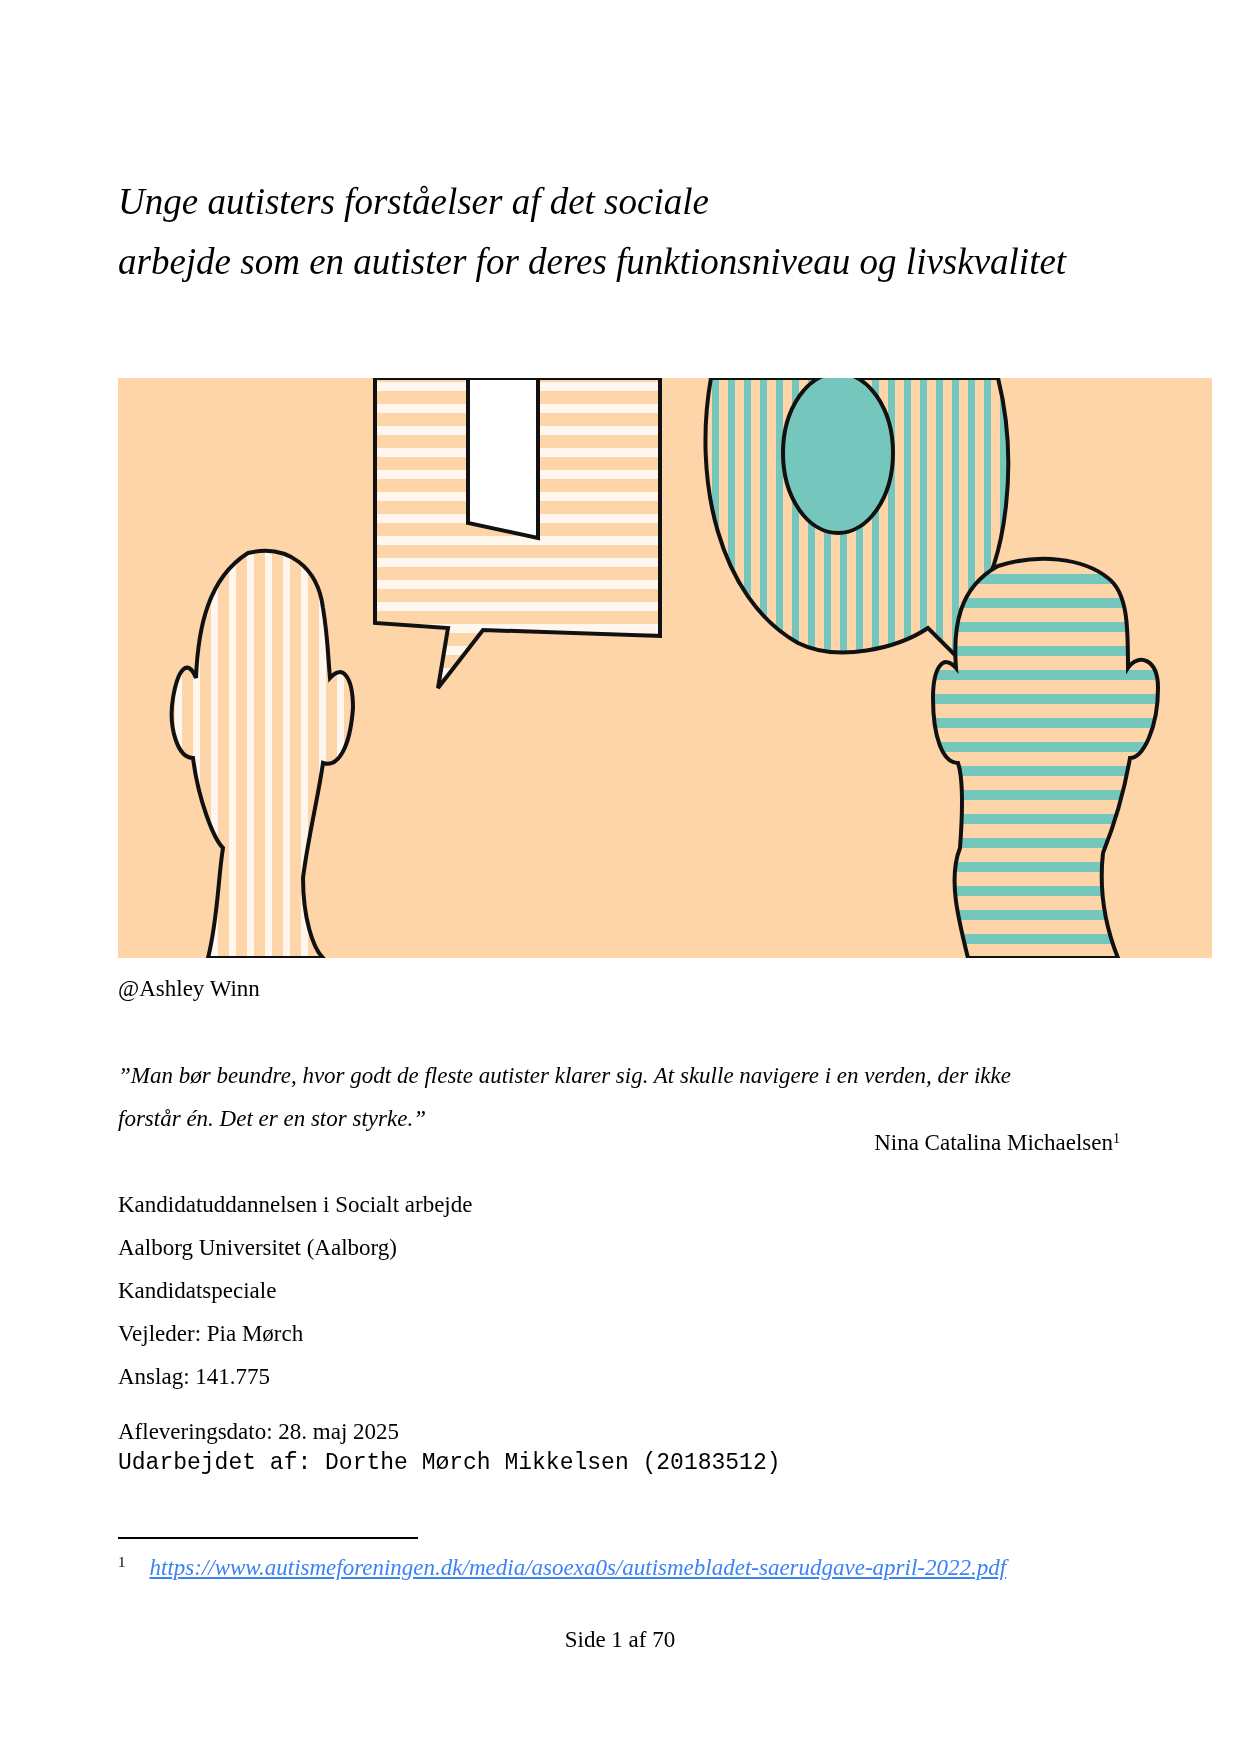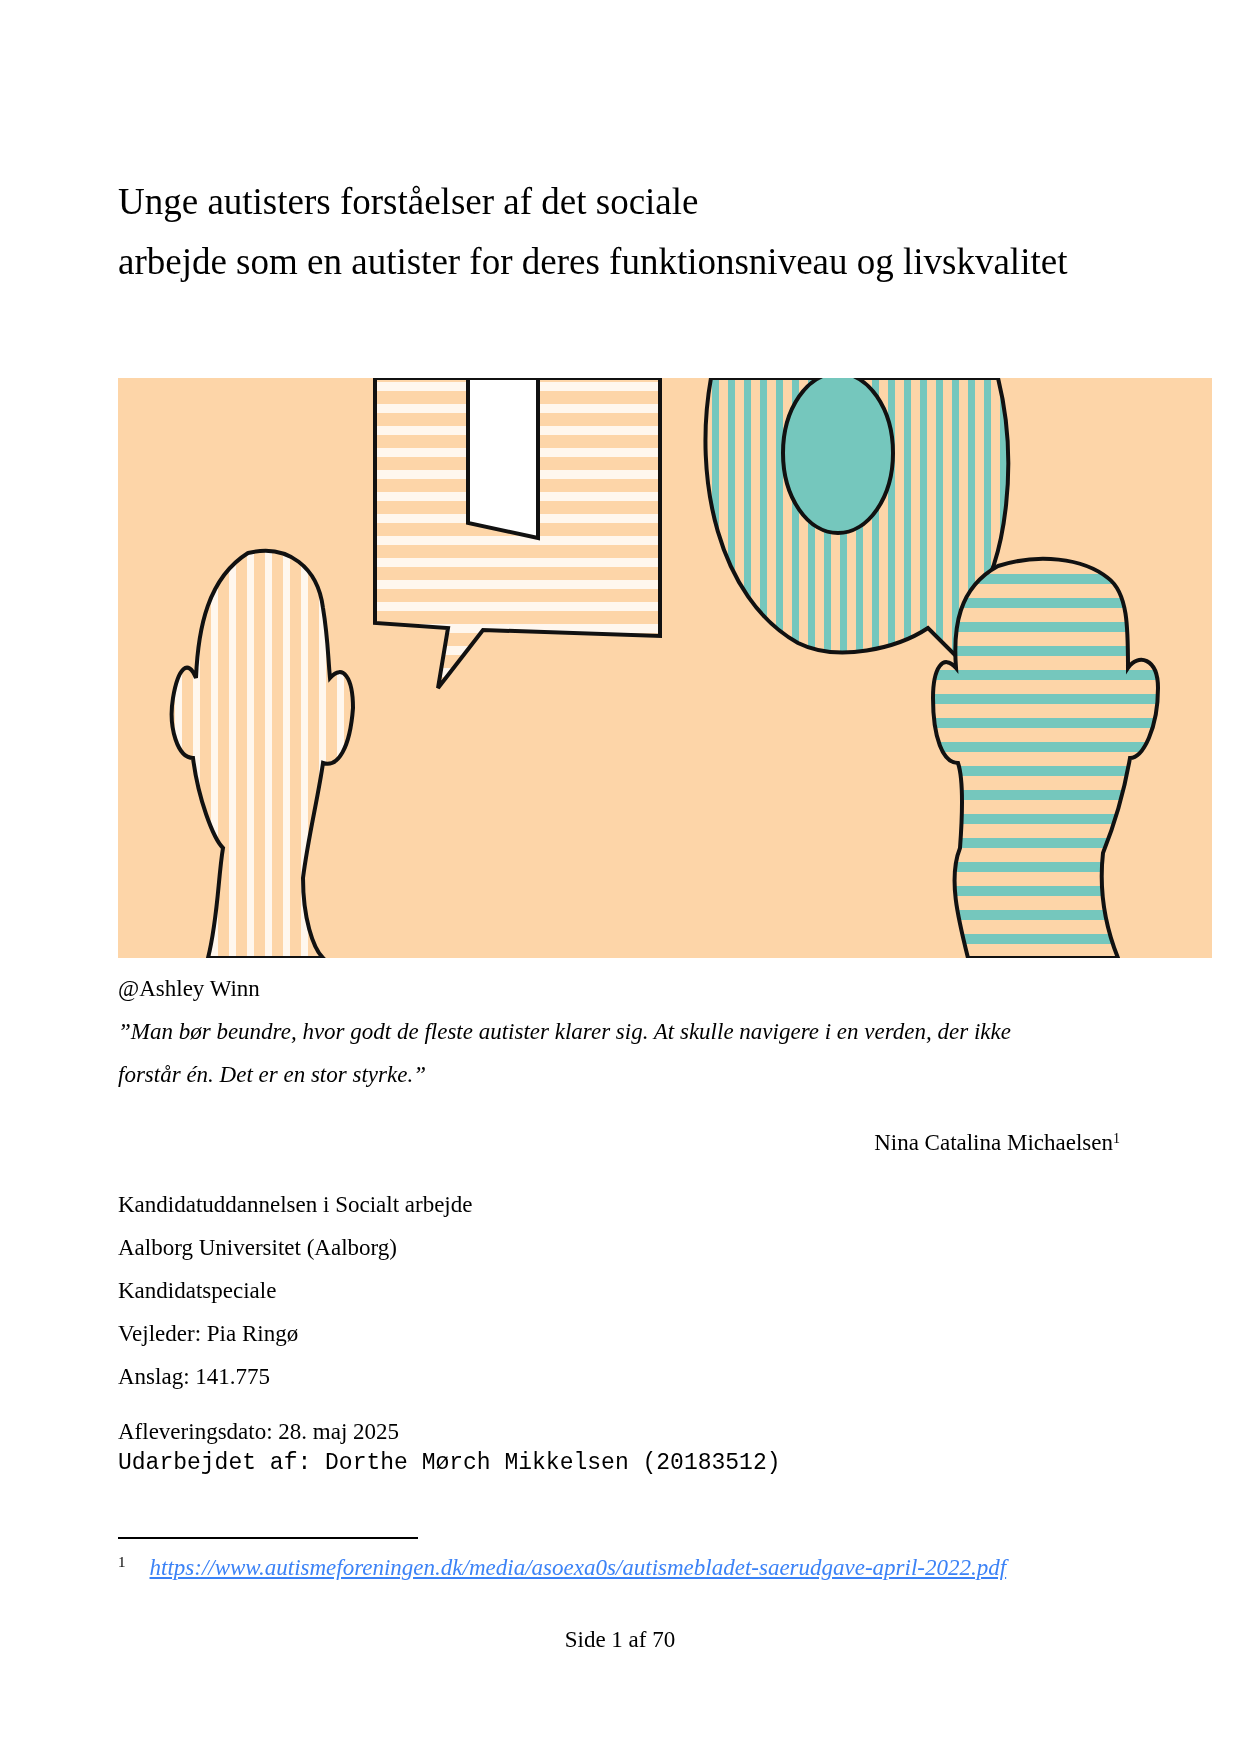--- a/index.html
+++ b/index.html
@@ -1,21 +1,21 @@
 <!DOCTYPE html>
 <html><head>
 <meta charset="utf-8">
 <style>
   html, body { margin: 0; padding: 0; background: #ffffff; }
   body { width: 1240px; height: 1755px; position: relative; overflow: hidden;
          font-family: "Liberation Serif", "DejaVu Serif", serif; color: #000; }
   .abs { position: absolute; white-space: nowrap; }
-  .title { left: 118px; font-size: 37px; line-height: 44px; }
+  .title { left: 118px; font-size: 37px; line-height: 44px; font-style: italic; }
   .body-text { left: 118px; font-size: 23px; line-height: 30px; }
-  .italic { font-style: italic; }
+  .italic { font-style: italic; margin-top: 44px; }
   .figure { position: absolute; left: 118px; top: 378px; width: 1094px; height: 580px;
             background: #fdd5a8; overflow: hidden; }
   .figure svg { display: block; }
   .right { right: 120px; text-align: right; margin-top: 25px; }
   sup { font-size: 14px; vertical-align: top; position: relative; top: -4px; }
   .fn-rule { position: absolute; left: 118px; top: 1537px; width: 300px; height: 1.5px; background: #000; }
   .fn { left: 118px; top: 1553px; font-size: 23px; line-height: 30px; }
   .fn a { color: #3b82f6; text-decoration: underline; font-style: italic; margin-left: 16px; }
   .fn .num { font-size: 15px; position: relative; top: -8px; margin-right: 8px; }
   .page-num { left: 0; width: 1240px; text-align: center; top: 1625px; font-size: 23px; line-height: 30px; }
@@ -68,21 +68,21 @@
 </div>
 
 <div class="abs body-text" style="top:974px;">@Ashley Winn</div>
 <div class="abs body-text italic" style="top:1017px;">”Man bør beundre, hvor godt de fleste autister klarer sig. At skulle navigere i en verden, der ikke</div>
 <div class="abs body-text italic" style="top:1060px;text-align:right;">forstår én. Det er en stor styrke.”</div>
 <div class="abs body-text right" style="top:1103px; left:auto;"><span>Nina Catalina Michaelsen</span><sup>1</sup></div>
 
 <div class="abs body-text" style="top:1190px;">Kandidatuddannelsen i Socialt arbejde</div>
 <div class="abs body-text" style="top:1233px;">Aalborg Universitet (Aalborg)</div>
 <div class="abs body-text" style="top:1276px;">Kandidatspeciale</div>
-<div class="abs body-text" style="top:1319px;">Vejleder: Pia Ringø</div>
+<div class="abs body-text" style="top:1319px;">Vejleder: Pia Mørch</div>
 <div class="abs body-text" style="top:1362px;">Anslag: 141.775</div>
 <div class="abs body-text" style="top:1405px;margin-top:12px;">Afleveringsdato: 28. maj 2025</div>
 <div class="abs body-text" style="top:1448px;font-family:Liberation Mono, monospace;">Udarbejdet af: Dorthe Mørch Mikkelsen (20183512)</div>
 
 <div class="fn-rule"></div>
 <div class="abs fn"><span class="num">1</span><a>https://www.autismeforeningen.dk/media/asoexa0s/autismebladet-saerudgave-april-2022.pdf</a></div>
 
 <div class="abs page-num">Side 1 af 70</div>
 
 </body></html>

